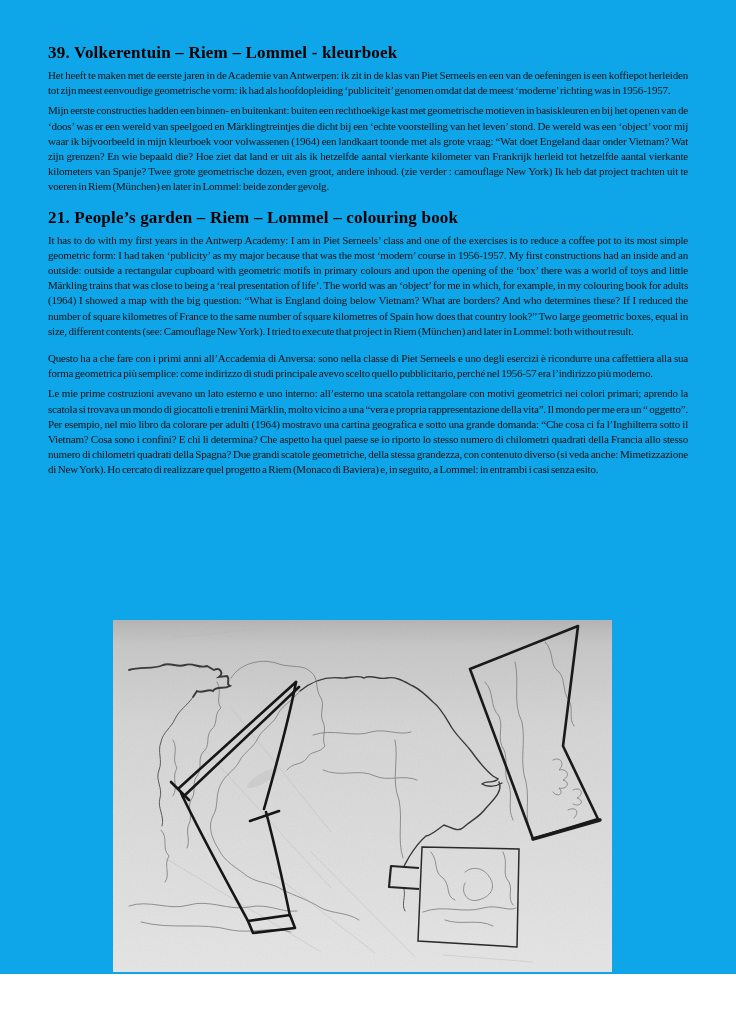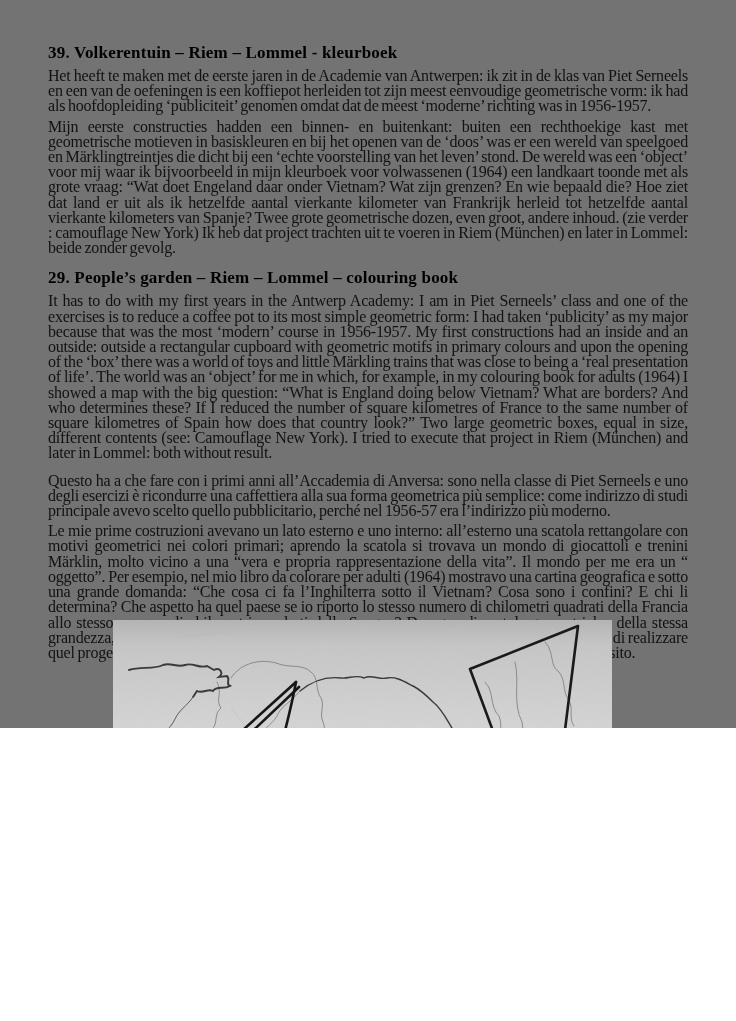--- a/index.html
+++ b/index.html
@@ -1,39 +1,39 @@
 <!DOCTYPE html>
 <html><head>
 <meta charset="utf-8">
 <style>
   html,body{margin:0;padding:0;background:#ffffff;}
   .page{
     position:relative;
-    width:736px;height:728px;
-    background:#737373;
+    width:736px;height:974px;
+    background:#0ea5e9;
     font-family:"Liberation Serif","DejaVu Serif",serif;
     color:#141414;
     overflow:hidden;
   }
   .content{
     position:absolute;
     left:48px;top:42px;width:640px;
   }
   h2.section-heading{
     margin:0;
     font-size:17px;
     font-weight:bold;
     letter-spacing:.2px;
     color:#000;
     line-height:21px;
   }
   .section{margin-bottom:12px;}
   .section p{
     margin:5px 0 0 0;
-    font-size:16px;
+    font-size:11px;
     line-height:15.2px;
     text-align:justify;
     letter-spacing:-0.2px;
     word-spacing:-1px;
     color:#111;
   }
   figure.artwork{
     position:absolute;
     left:113px;top:620px;width:499px;height:352px;
     margin:0;padding:0;
@@ -60,21 +60,21 @@
 
   <div class="content">
 
     <div class="section">
       <h2 class="section-heading">39. Volkerentuin – Riem – Lommel - kleurboek</h2>
       <p>Het heeft te maken met de eerste jaren in de Academie van Antwerpen: ik zit in de klas van Piet Serneels en een van de oefeningen is een koffiepot herleiden tot zijn meest eenvoudige geometrische vorm: ik had als hoofdopleiding ‘publiciteit’ genomen omdat dat de meest ‘moderne’ richting was in 1956-1957.</p>
       <p>Mijn eerste constructies hadden een binnen- en buitenkant: buiten een rechthoekige kast met geometrische motieven in basiskleuren en bij het openen van de ‘doos’ was er een wereld van speelgoed en Märklingtreintjes die dicht bij een ‘echte voorstelling van het leven’ stond. De wereld was een ‘object’ voor mij waar ik bijvoorbeeld in mijn kleurboek voor volwassenen (1964) een landkaart toonde met als grote vraag: “Wat doet Engeland daar onder Vietnam? Wat zijn grenzen? En wie bepaald die? Hoe ziet dat land er uit als ik hetzelfde aantal vierkante kilometer van Frankrijk herleid tot hetzelfde aantal vierkante kilometers van Spanje? Twee grote geometrische dozen, even groot, andere inhoud. (zie verder : camouflage New York) Ik heb dat project trachten uit te voeren in Riem (München) en later in Lommel: beide zonder gevolg.</p>
     </div>
 
     <div class="section">
-      <h2 class="section-heading">29. People’s garden – Riem – Lommel – colouring book</h2>
+      <h2 class="section-heading">21. People’s garden – Riem – Lommel – colouring book</h2>
       <p>It has to do with my first years in the Antwerp Academy: I am in Piet Serneels’ class and one of the exercises is to reduce a coffee pot to its most simple geometric form: I had taken ‘publicity’ as my major because that was the most ‘modern’ course in 1956-1957. My first constructions had an inside and an outside: outside a rectangular cupboard with geometric motifs in primary colours and upon the opening of the ‘box’ there was a world of toys and little Märkling trains that was close to being a ‘real presentation of life’. The world was an ‘object’ for me in which, for example, in my colouring book for adults (1964) I showed a map with the big question: “What is England doing below Vietnam? What are borders? And who determines these? If I reduced the number of square kilometres of France to the same number of square kilometres of Spain how does that country look?” Two large geometric boxes, equal in size, different contents (see: Camouflage New York). I tried to execute that project in Riem (München) and later in Lommel: both without result.</p>
     </div>
 
     <div class="section">
       <p>Questo ha a che fare con i primi anni all’Accademia di Anversa: sono nella classe di Piet Serneels e uno degli esercizi è ricondurre una caffettiera alla sua forma geometrica più semplice: come indirizzo di studi principale avevo scelto quello pubblicitario, perché nel 1956-57 era l’indirizzo più moderno.</p>
       <p>Le mie prime costruzioni avevano un lato esterno e uno interno: all’esterno una scatola rettangolare con motivi geometrici nei colori primari; aprendo la scatola si trovava un mondo di giocattoli e trenini Märklin, molto vicino a una “vera e propria rappresentazione della vita”. Il mondo per me era un “ oggetto”. Per esempio, nel mio libro da colorare per adulti (1964) mostravo una cartina geografica e sotto una grande domanda: “Che cosa ci fa l’Inghilterra sotto il Vietnam? Cosa sono i confini? E chi li determina? Che aspetto ha quel paese se io riporto lo stesso numero di chilometri quadrati della Francia allo stesso numero di chilometri quadrati della Spagna? Due grandi scatole geometriche, della stessa grandezza, con contenuto diverso (si veda anche: Mimetizzazione di New York). Ho cercato di realizzare quel progetto a Riem (Monaco di Baviera) e, in seguito, a Lommel: in entrambi i casi senza esito.</p>
     </div>
 
   </div>
 

